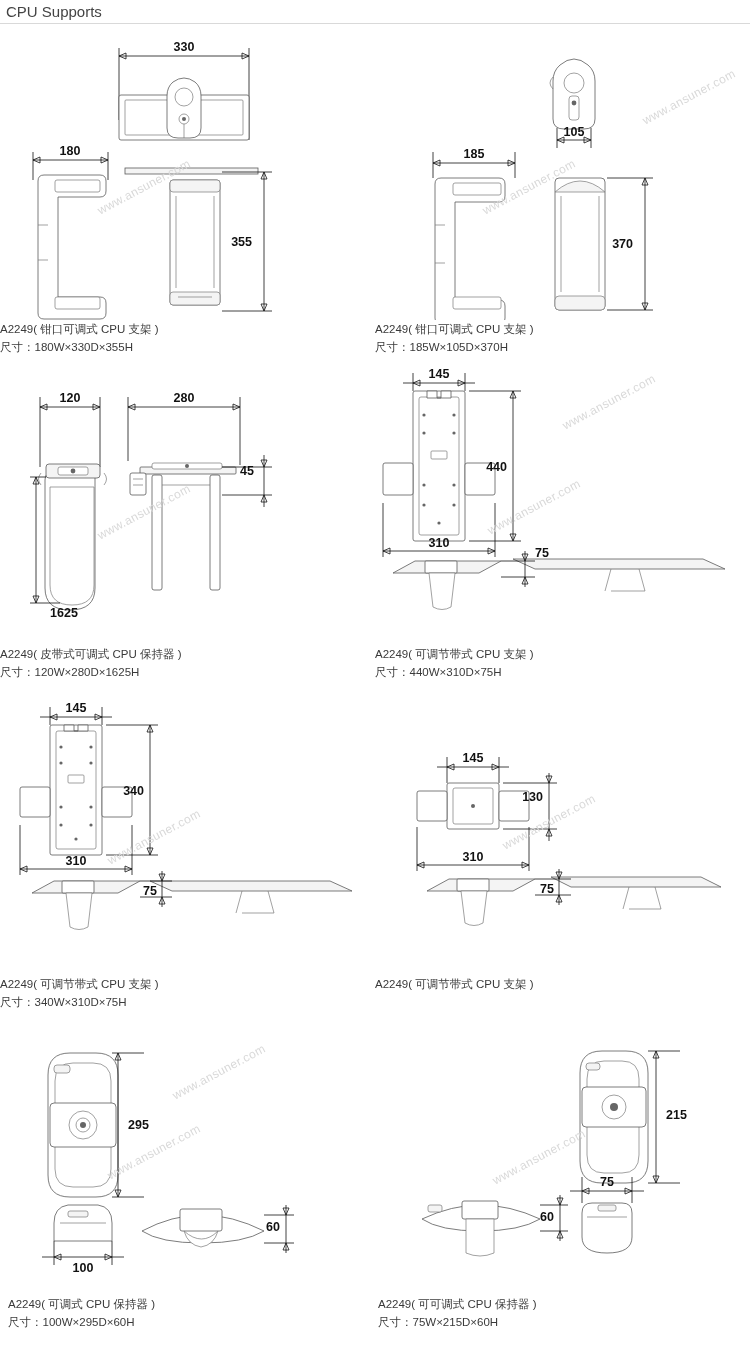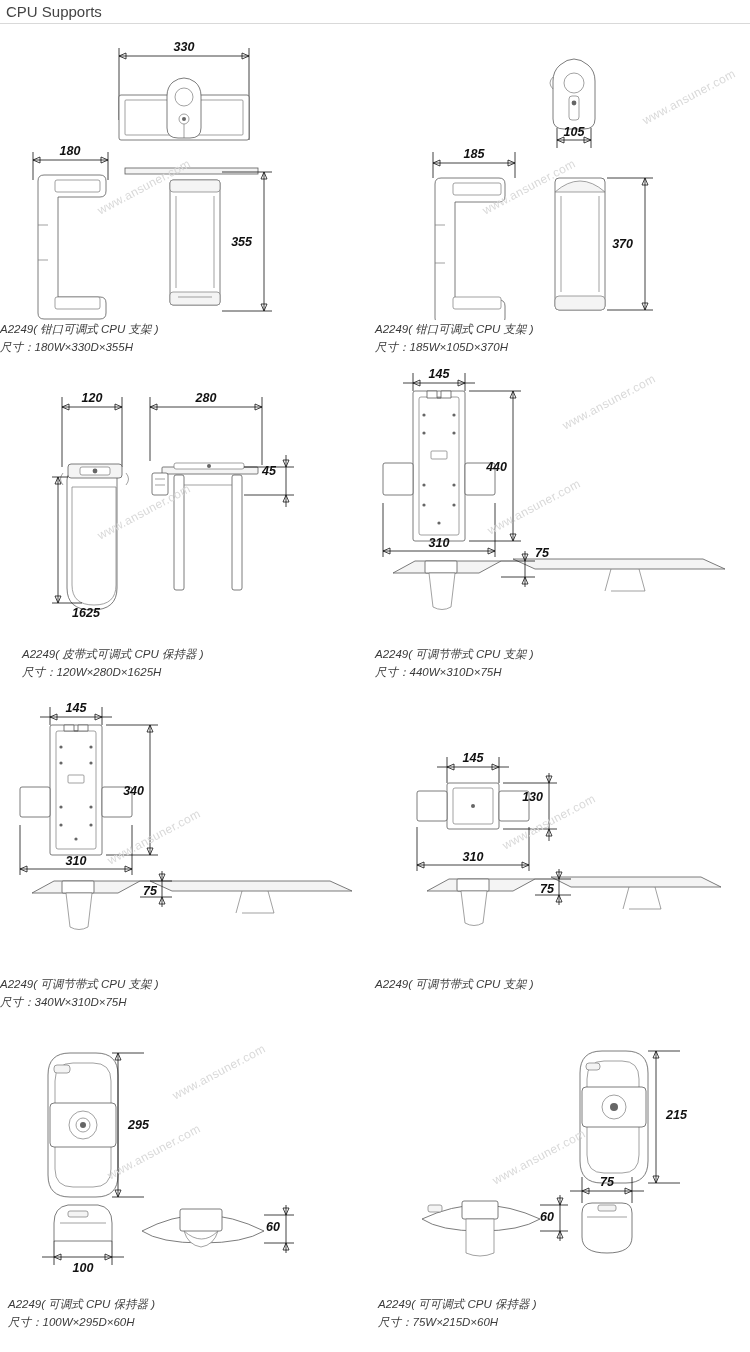--- a/index.html
+++ b/index.html
@@ -7,21 +7,21 @@
     width:750px;height:1352px;position:relative;
     font-family:"Liberation Sans","DejaVu Sans",sans-serif;
     color:#333;overflow:hidden;
   }
   .page-title{
     position:absolute;left:0;top:0;width:100%;
     font-size:15px;color:#444;padding:3px 6px;box-sizing:border-box;
     border-bottom:1px solid #d9d9d9;background:#fff;
   }
   .grid{position:absolute;left:0;top:20px;width:750px;}
-  .cell{position:absolute;box-sizing:border-box;font-style:italic;}
+  .cell{position:absolute;box-sizing:border-box;}
   .caption{
     text-align:left;font-size:11.5px;color:#3a3a3a;line-height:18px;
     width:100%;
   }
   svg{display:block;}
   .wm{
     position:absolute;color:#d9d9d9;font-size:12px;
     transform:rotate(-28deg);transform-origin:left top;
     white-space:nowrap;pointer-events:none;letter-spacing:.4px;
   }
@@ -133,21 +133,21 @@
       <line class="dim" x1="232" y1="290" x2="278" y2="290"></line>
       <line class="dim" x1="270" y1="158" x2="270" y2="290"></line>
       <path class="dim" d="M270 158 l-3 7 h6 z" fill="#111"></path>
       <path class="dim" d="M270 290 l-3 -7 h6 z" fill="#111"></path>
       <text class="dimtext b" x="258" y="228" text-anchor="end">370</text>
     </svg>
     <div class="caption">A2249( 钳口可调式 CPU 支架 )</div>
     <div class="caption dims">尺寸：185W×105D×370H</div>
   </div>
 
-  <div class="cell" style="left:0;top:335px;width:375px;height:340px;padding-left:22px;">
+  <div class="cell" style="left:0;top:335px;width:375px;height:340px;">
     <svg width="375" height="290" viewBox="0 0 375 290">
 
       <line class="dim" x1="40" y1="42" x2="40" y2="112"></line>
       <line class="dim" x1="100" y1="42" x2="100" y2="112"></line>
       <line class="dim" x1="40" y1="52" x2="100" y2="52"></line>
       <path class="dim" d="M40 52 l7 -3 v6 z" fill="#111"></path>
       <path class="dim" d="M100 52 l-7 -3 v6 z" fill="#111"></path>
       <text class="dimtext b" x="70" y="47" text-anchor="middle">120</text>
 
       <line class="dim" x1="128" y1="42" x2="128" y2="106"></line>

